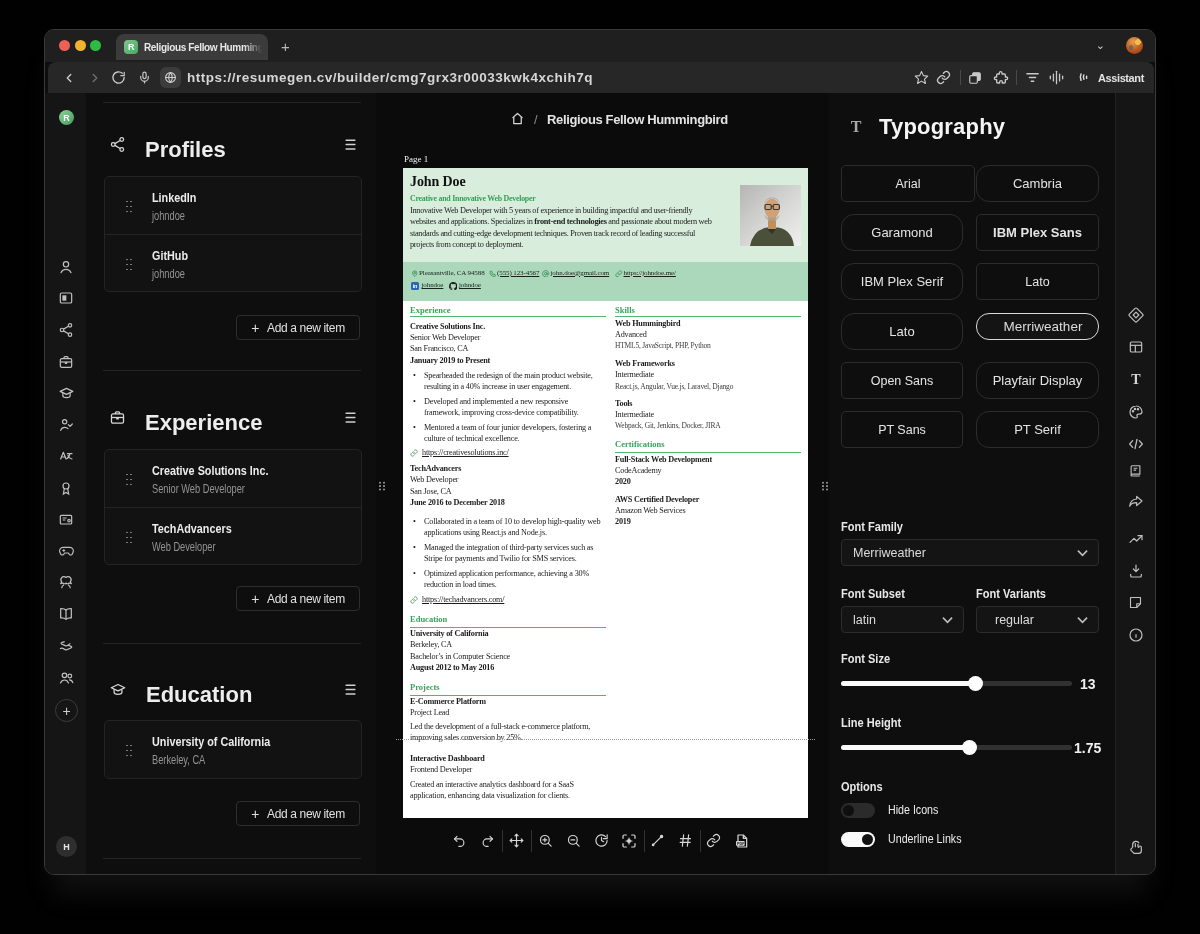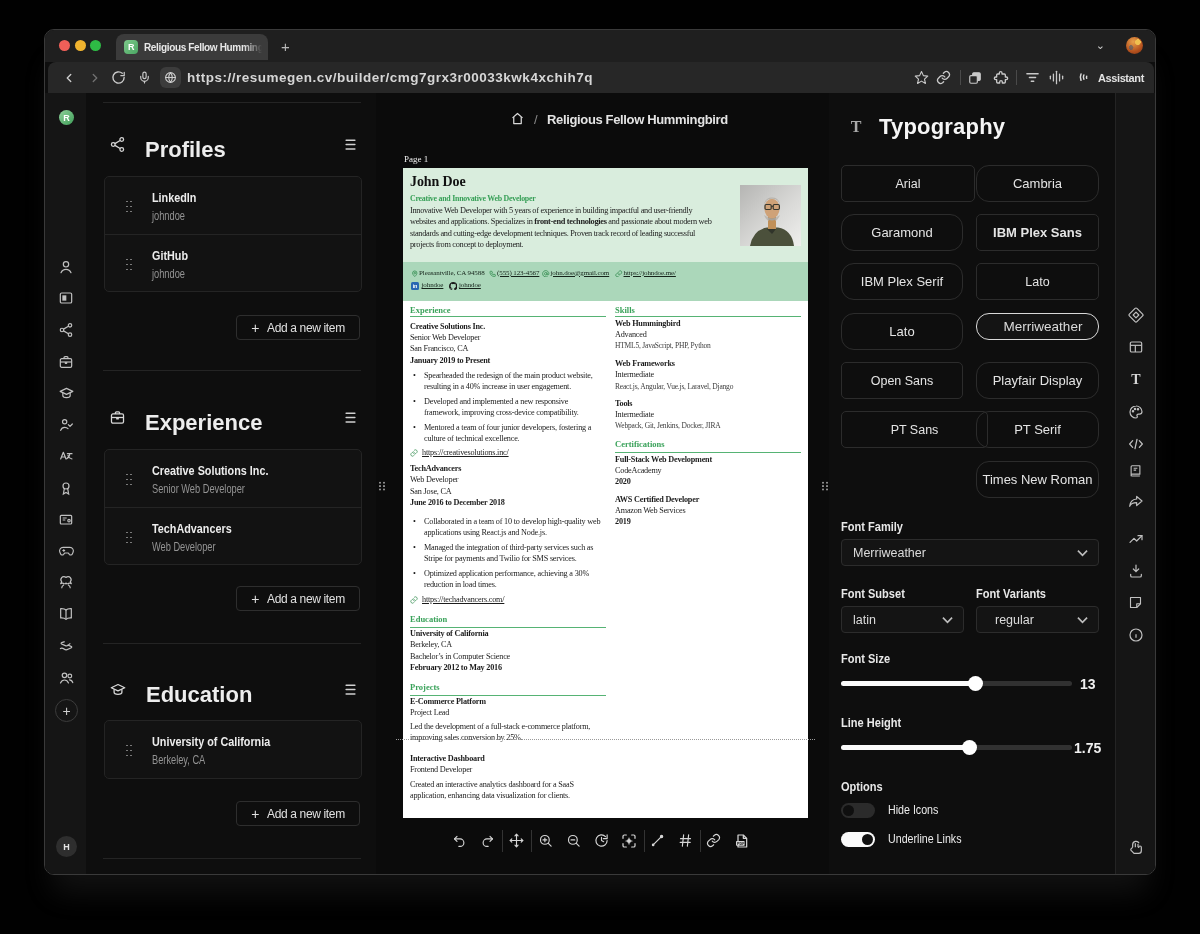--- a/index.html
+++ b/index.html
@@ -457,21 +457,21 @@
           <div class="bul">Collaborated in a team of 10 to develop high-quality web<br>applications using React.js and Node.js.</div>
           <div class="bul">Managed the integration of third-party services such as<br>Stripe for payments and Twilio for SMS services.</div>
           <div class="bul">Optimized application performance, achieving a 30%<br>reduction in load times.</div>
         </div>
         <div class="abs rl" style="left:7px;top:426px;"><svg class="abs" style="left:0;top:1.5px;" width="8" height="8" viewBox="0 0 24 24" fill="none" stroke="#2d8a4b" stroke-width="2.2">
               <path d="M10 13a5 5 0 0 0 7.5.5l3-3a5 5 0 0 0-7-7l-1.7 1.7"></path>
               <path d="M14 11a5 5 0 0 0-7.5-.5l-3 3a5 5 0 0 0 7 7l1.7-1.7"></path>
             </svg><span class="lnk" style="margin-left:12px;">https://techadvancers.com/</span></div>
         <div class="abs sh" style="left:7px;top:446px;">Education</div>
         <div class="shline" style="left:7px;top:458.5px;width:196px;"></div>
-        <div class="abs rl" style="left:7px;top:460px;"><span class="b">University of California</span><br>Berkeley, CA<br>Bachelor’s in Computer Science<br><span class="b">February 2012 to May 2016</span></div>
+        <div class="abs rl" style="left:7px;top:460px;"><span class="b">University of California</span><br>Berkeley, CA<br>Bachelor’s in Computer Science<br><span class="b">August 2012 to May 2016</span></div>
         <div class="abs sh" style="left:7px;top:514px;">Projects</div>
         <div class="shline" style="left:7px;top:526.5px;width:196px;"></div>
         <div class="abs rl" style="left:7px;top:528px;"><span class="b">E-Commerce Platform</span><br>Project Lead</div>
         <div class="abs rl" style="left:7px;top:553px;">Led the development of a full-stack e-commerce platform,<br>improving sales conversion by 25%.</div>
         <div class="abs rl" style="left:7px;top:585px;"><span class="b">Interactive Dashboard</span><br>Frontend Developer</div>
         <div class="abs rl" style="left:7px;top:611px;">Created an interactive analytics dashboard for a SaaS<br>application, enhancing data visualization for clients.</div>
 
         <div class="abs sh" style="left:212px;top:137px;">Skills</div>
         <div class="shline" style="left:212px;top:148px;width:186px;"></div>
         <div class="abs rl" style="left:212px;top:149.5px;"><span class="b">Web Hummingbird</span><br>Advanced<br><span class="sm">HTML5, JavaScript, PHP, Python</span></div>
@@ -575,23 +575,22 @@
       <div class="fbtn" style="left:12px;top:72px;width:134px;">Arial</div>
       <div class="fbtn serif" style="left:147px;top:72px;width:123px;">Cambria</div>
       <div class="fbtn serif" style="left:12px;top:121px;width:122px;">Garamond</div>
       <div class="fbtn" style="left:147px;top:121px;width:123px;font-weight:bold;font-size:13px;">IBM Plex Sans</div>
       <div class="fbtn serif" style="left:12px;top:170px;width:122px;">IBM Plex Serif</div>
       <div class="fbtn" style="left:147px;top:170px;width:123px;">Lato</div>
       <div class="fbtn serif" style="left:12px;top:220px;width:122px;">Lato</div>
       <div class="fbtn serif sel" style="left:147px;top:220px;width:123px;font-size:13.5px;">Merriweather</div>
       <div class="fbtn" style="left:12px;top:269px;width:122px;">Open Sans</div>
       <div class="fbtn serif" style="left:147px;top:269px;width:123px;">Playfair Display</div>
-      <div class="fbtn" style="left:12px;top:318px;width:147px;">PT Sans</div>
+      <div class="fbtn" style="left:12px;top:318px;width:122px;">PT Sans</div>
       <div class="fbtn serif" style="left:147px;top:318px;width:123px;">PT Serif</div>
-      <div class="fbtn serif" style="left:147px;top:368px;width:123px;">Times New Roman</div>
       <div class="lbl" style="left:12px;top:426px;">Font Family</div>
       <div class="sel" style="left:12px;top:446px;width:258px;">Merriweather
         <svg class="chev" width="11" height="8" viewBox="0 0 12 8" fill="none" stroke="#bdbdbd" stroke-width="1.8">
             <path d="M1 1.5 6 6.5 11 1.5"></path>
           </svg></div>
       <div class="lbl" style="left:12px;top:493px;">Font Subset</div>
       <div class="lbl" style="left:147px;top:493px;">Font Variants</div>
       <div class="sel" style="left:12px;top:513px;width:123px;">latin
         <svg class="chev" width="11" height="8" viewBox="0 0 12 8" fill="none" stroke="#bdbdbd" stroke-width="1.8">
             <path d="M1 1.5 6 6.5 11 1.5"></path>

